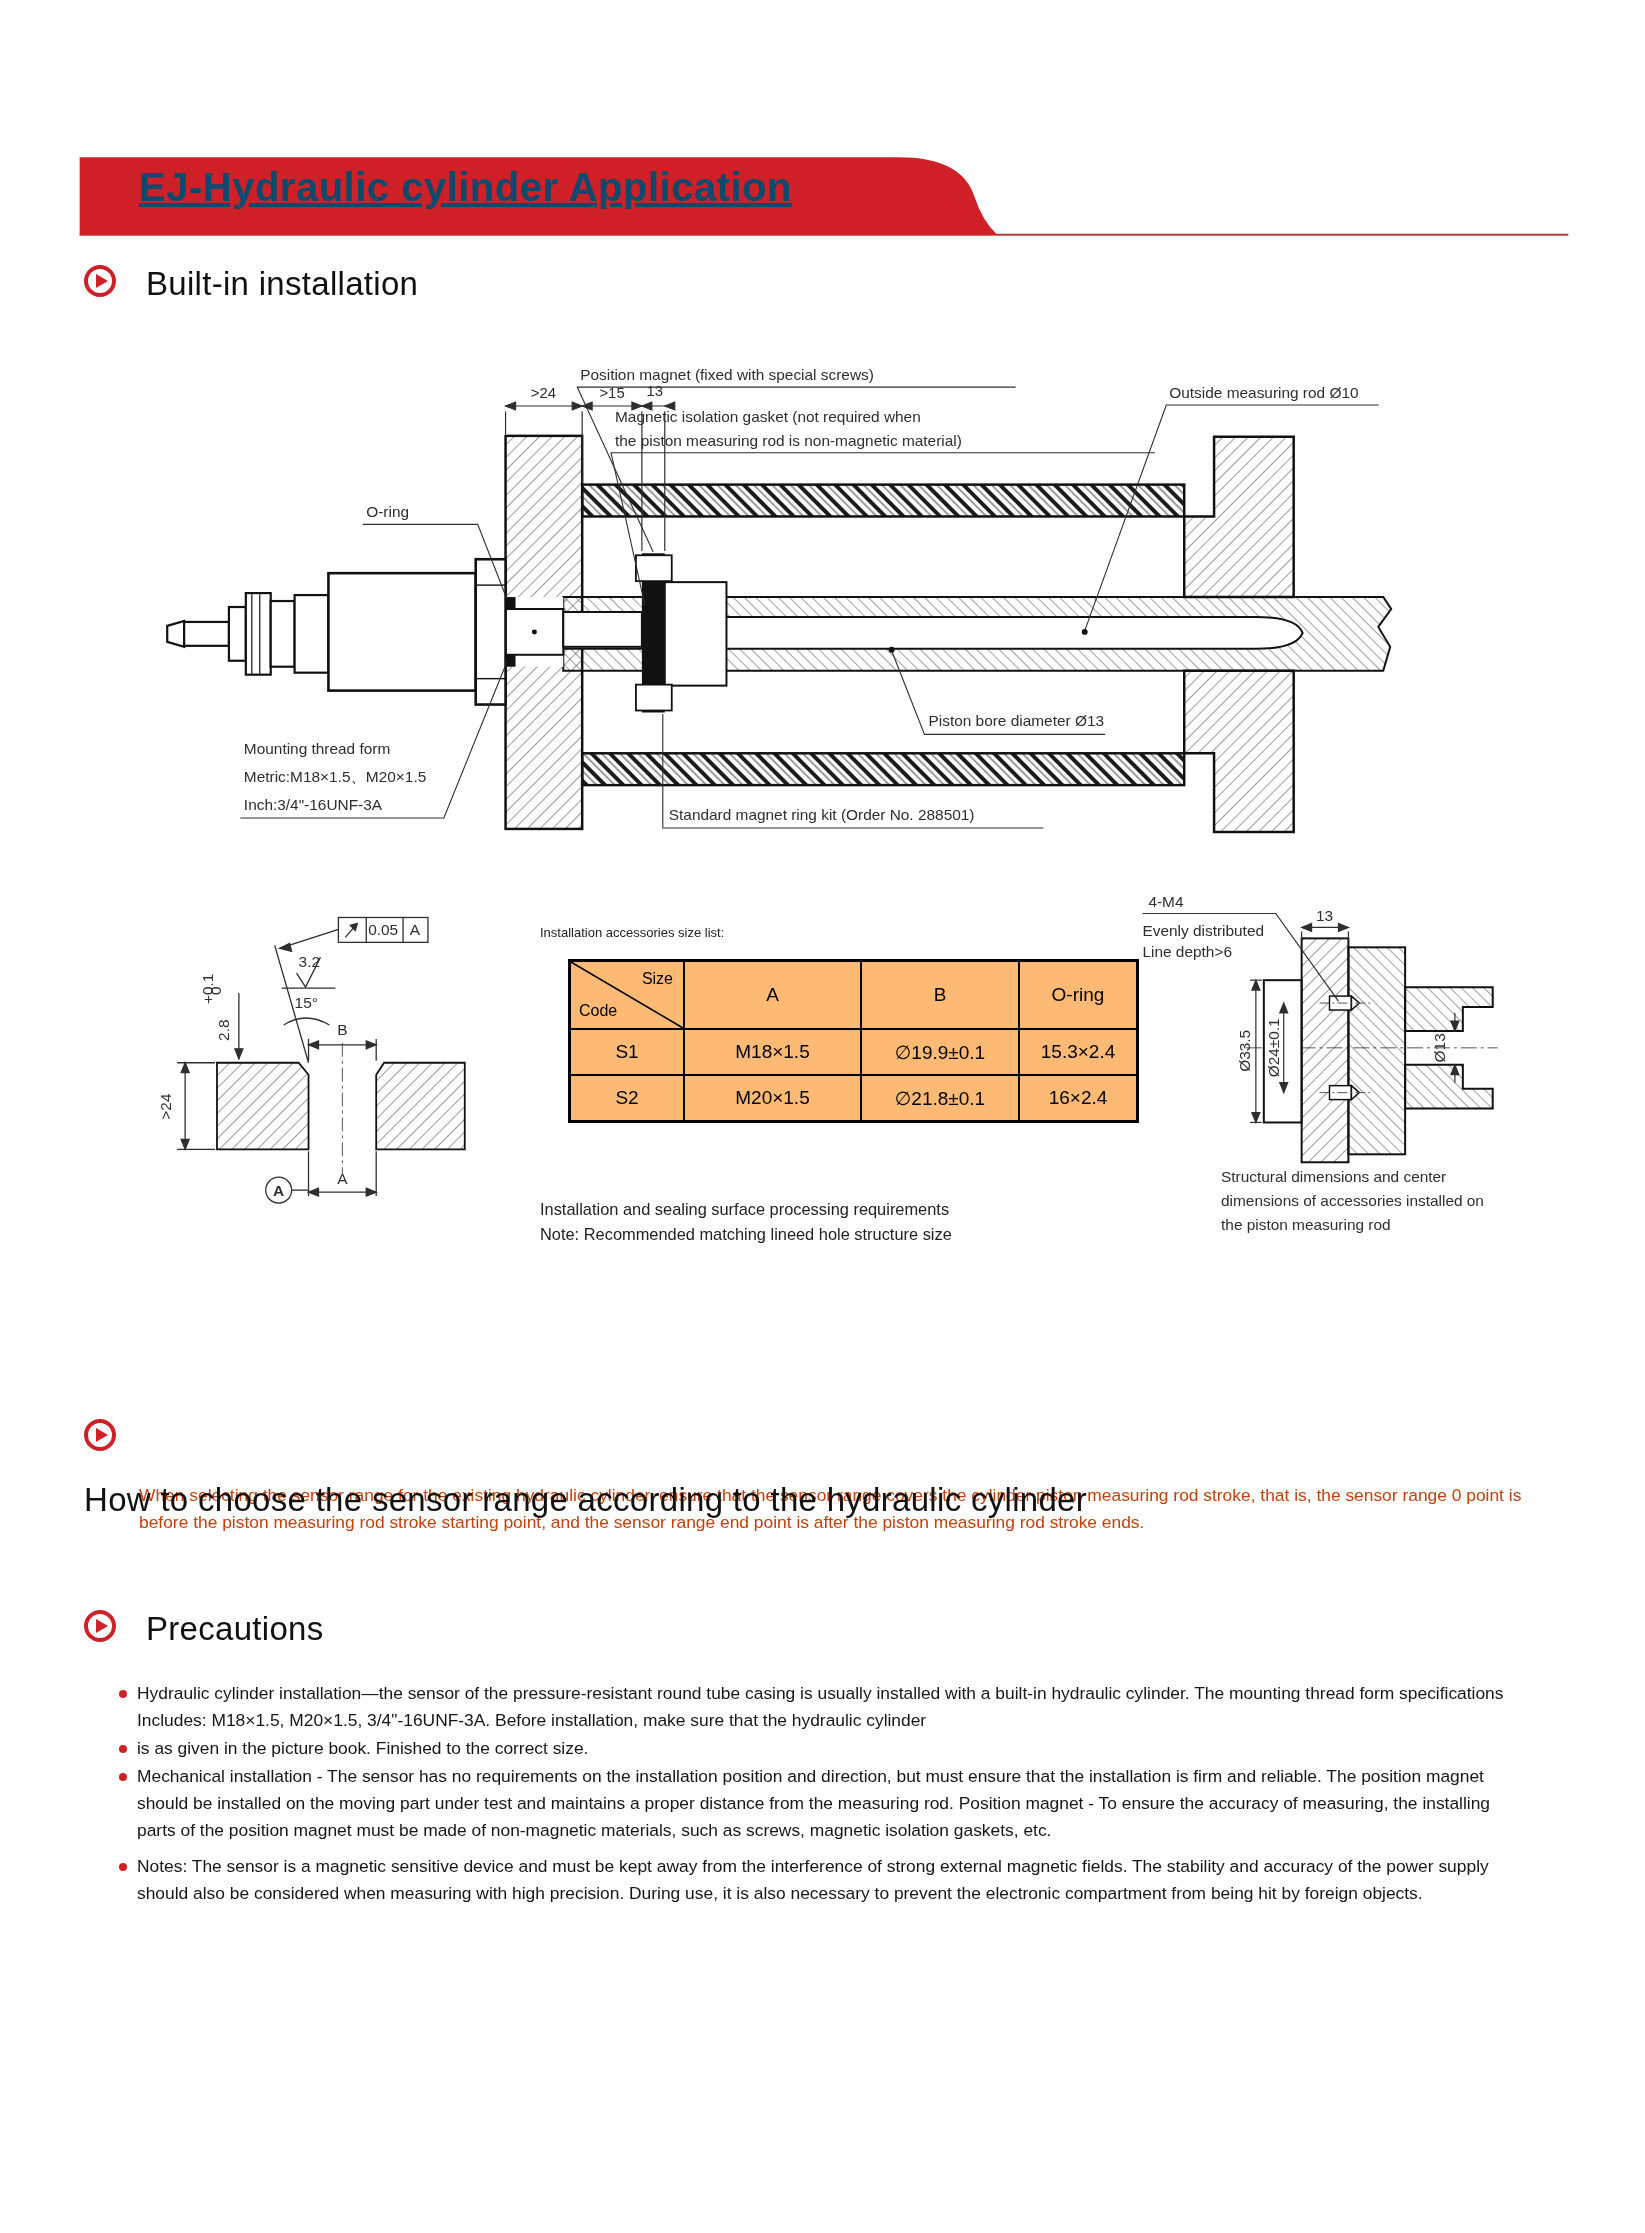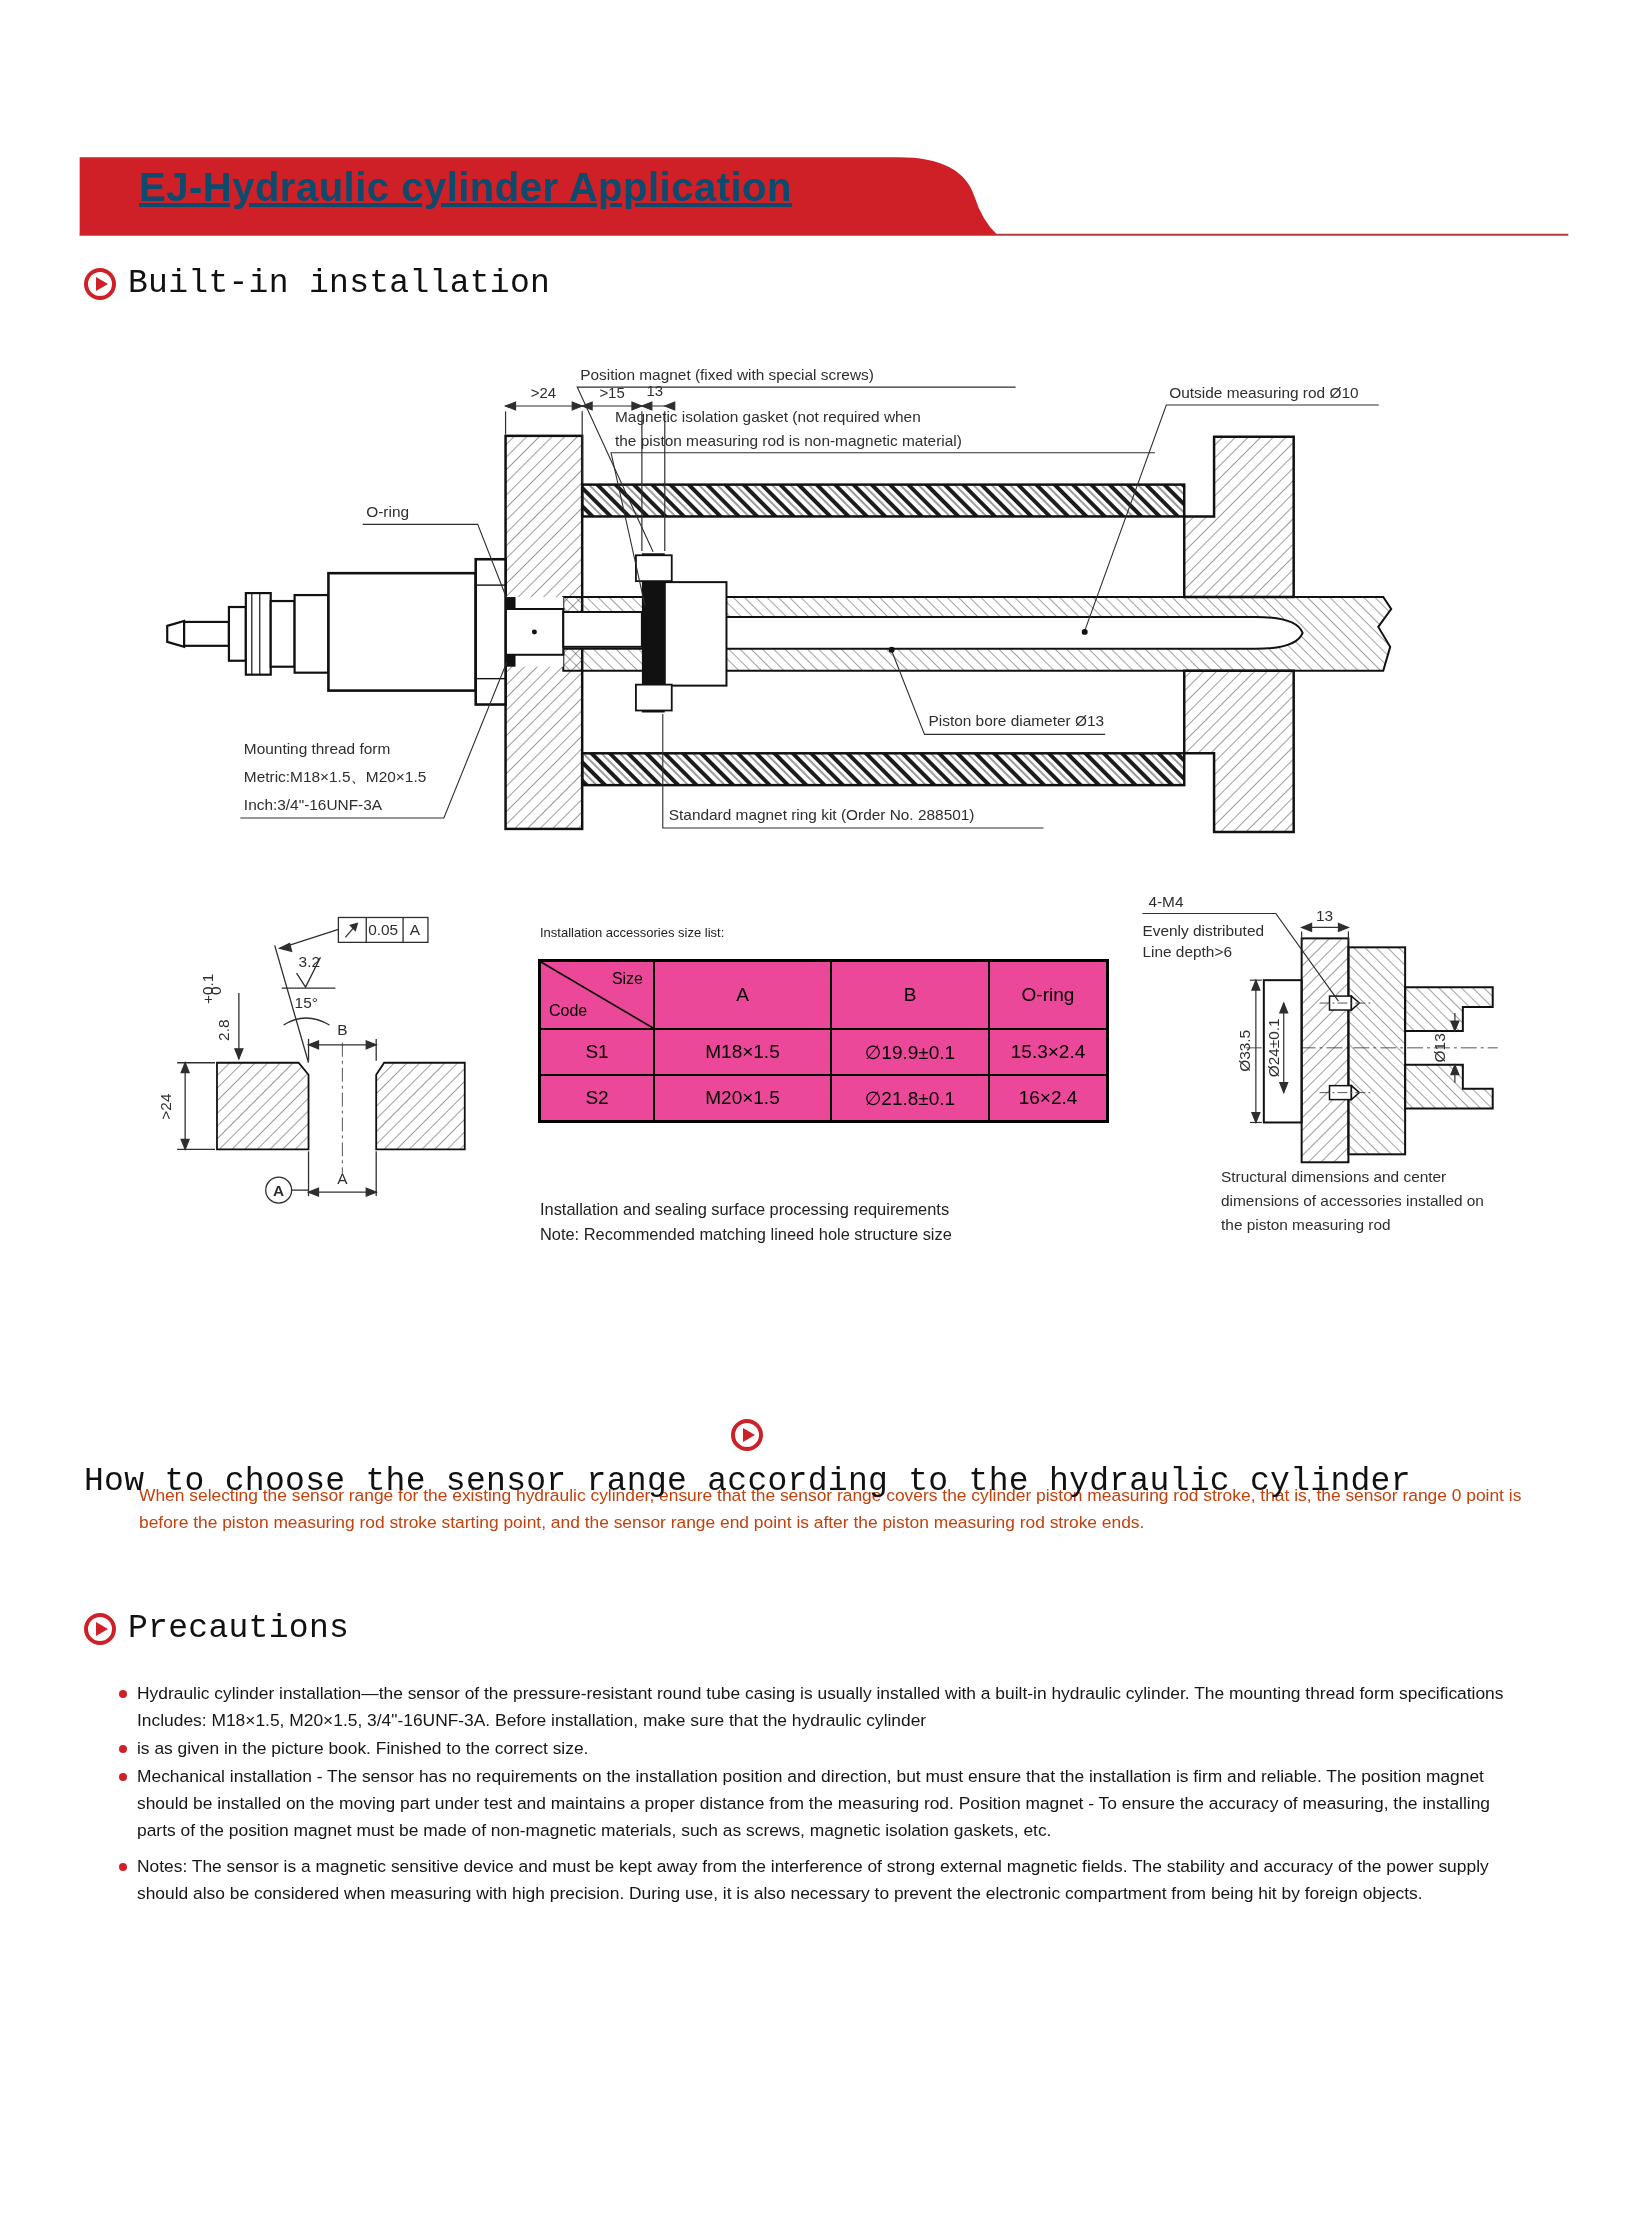--- a/index.html
+++ b/index.html
@@ -2,40 +2,40 @@
 <html><head>
 <meta charset="utf-8">
 <style>
   html,body{margin:0;padding:0;background:#ffffff;}
   body{width:1646px;height:2234px;position:relative;overflow:hidden;
        font-family:"Liberation Sans",sans-serif;color:#1a1a1a;}
   .abs{position:absolute;}
   
   #banner-text{left:139px;top:165px;font-size:40px;font-weight:bold;color:#0c4a6e;letter-spacing:0.5px;z-index:2;text-decoration:underline;}
   
-  .sec-head{display:flex;align-items:center;gap:12px;z-index:2;font-family:Liberation Mono, monospace;}
+  .sec-head{display:flex;gap:30px;z-index:2;}
   .sec-head .txt{font-size:33px;font-weight:400;color:#111;letter-spacing:0.3px;}
   .play-icon{width:24px;height:24px;border:4px solid #cf2027;border-radius:50%;
              display:flex;align-items:center;justify-content:center;flex:0 0 auto;}
   .play-icon .tri{width:0;height:0;border-left:12px solid #cf2027;
                   border-top:7px solid transparent;border-bottom:7px solid transparent;margin-left:3px;}
   #head-builtin{left:84px;top:265px;}
   #head-range{left:84px;top:1419px;flex-direction:column;}
   #head-precautions{left:84px;top:1610px;}
   
   #range-body{left:139px;top:1482px;width:1383px;font-size:17.4px;line-height:27px;color:#c2410c;}
   
   #bullets{left:119px;top:1680px;width:1407px;font-size:17.4px;line-height:27px;color:#161616;}
   .bullet{display:flex;margin-bottom:1px;}
   .bullet .dot{width:8px;height:8px;border-radius:50%;background:#cf2027;flex:0 0 auto;margin:10px 10px 0 0;}
   .bullet.gap-before{margin-top:9px;}
   
   #acc-table-title{left:540px;top:925px;font-size:13px;color:#222;}
-  #acc-table{left:538px;top:959px;border-collapse:collapse;table-layout:fixed;
-             border:3px solid #000;font-size:19px;color:#000;background:#ec4899;}
+  #acc-table{left:568px;top:959px;border-collapse:collapse;table-layout:fixed;
+             border:3px solid #000;font-size:19px;color:#000;background:#fdba74;}
   #acc-table td{border:2px solid #000;text-align:center;vertical-align:middle;padding:0;}
   #acc-table .c0{width:112px;} #acc-table .c1{width:175px;} #acc-table .c2{width:156px;} #acc-table .c3{width:116px;}
   #acc-table .hrow td{height:66px;}
   #acc-table .drow td{height:44px;}
   .diag-cell{position:relative;font-size:16px;}
   .diag-cell .size{position:absolute;top:8px;right:10px;}
   .diag-cell .code{position:absolute;bottom:8px;left:8px;}
   .diag-cell svg{position:absolute;inset:0;width:100%;height:100%;}
   #acc-notes{left:540px;top:1197px;font-size:16.4px;line-height:25px;color:#222;}
   

